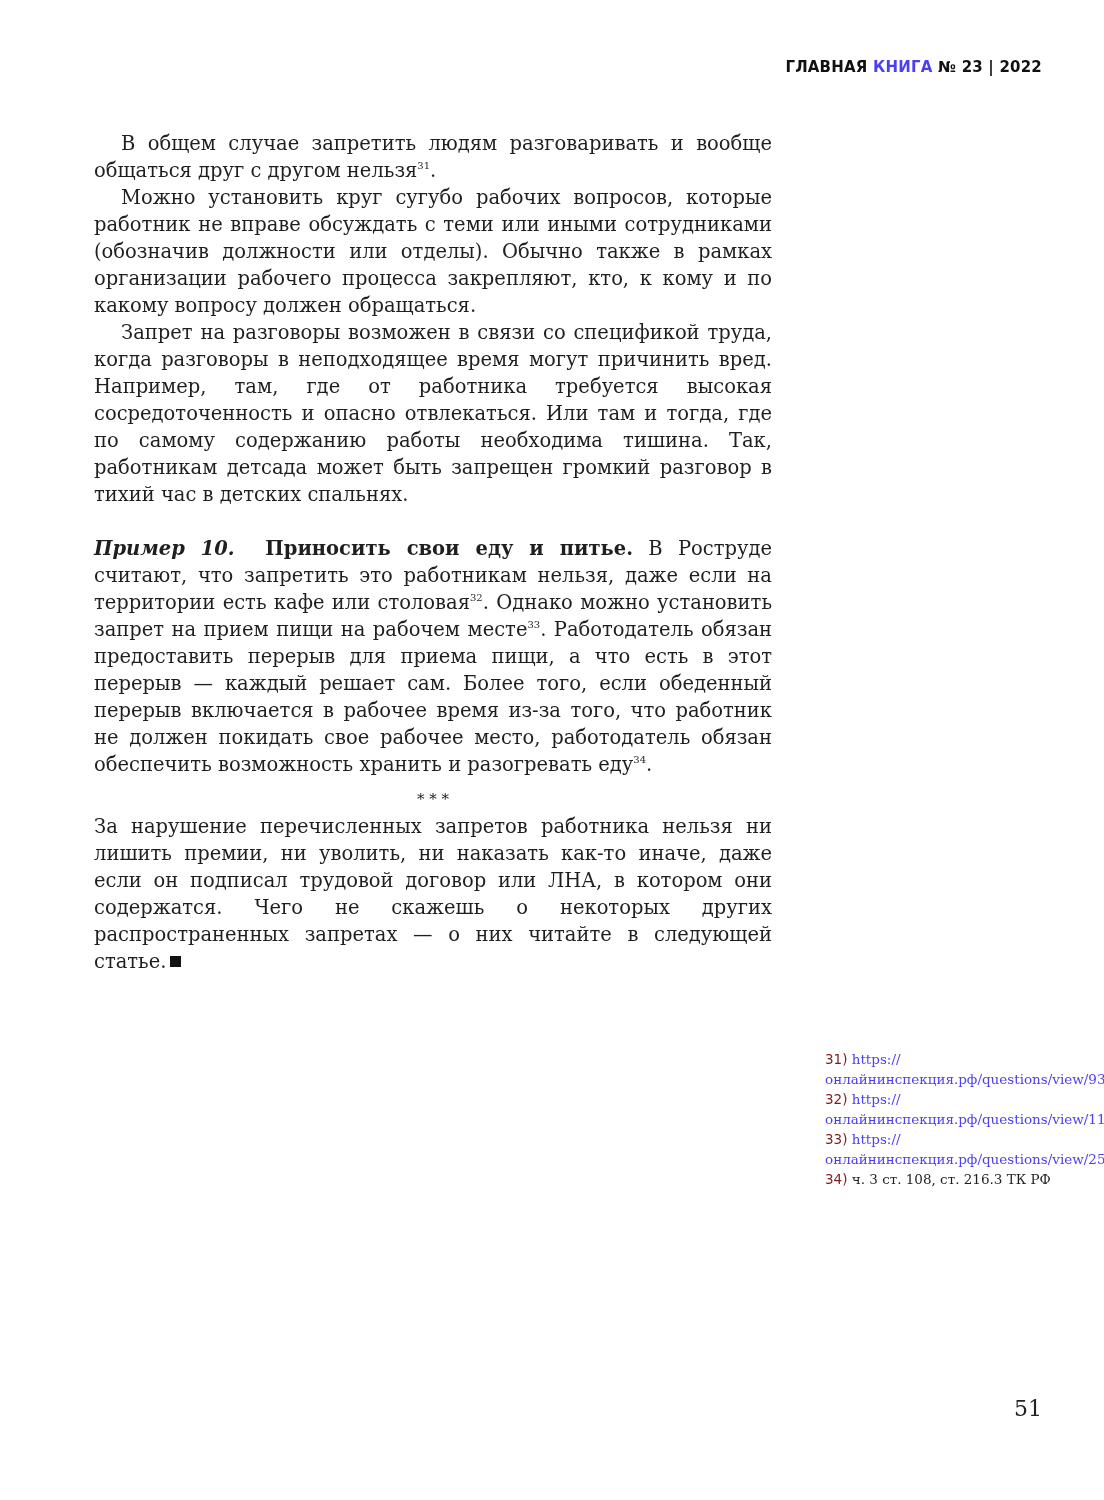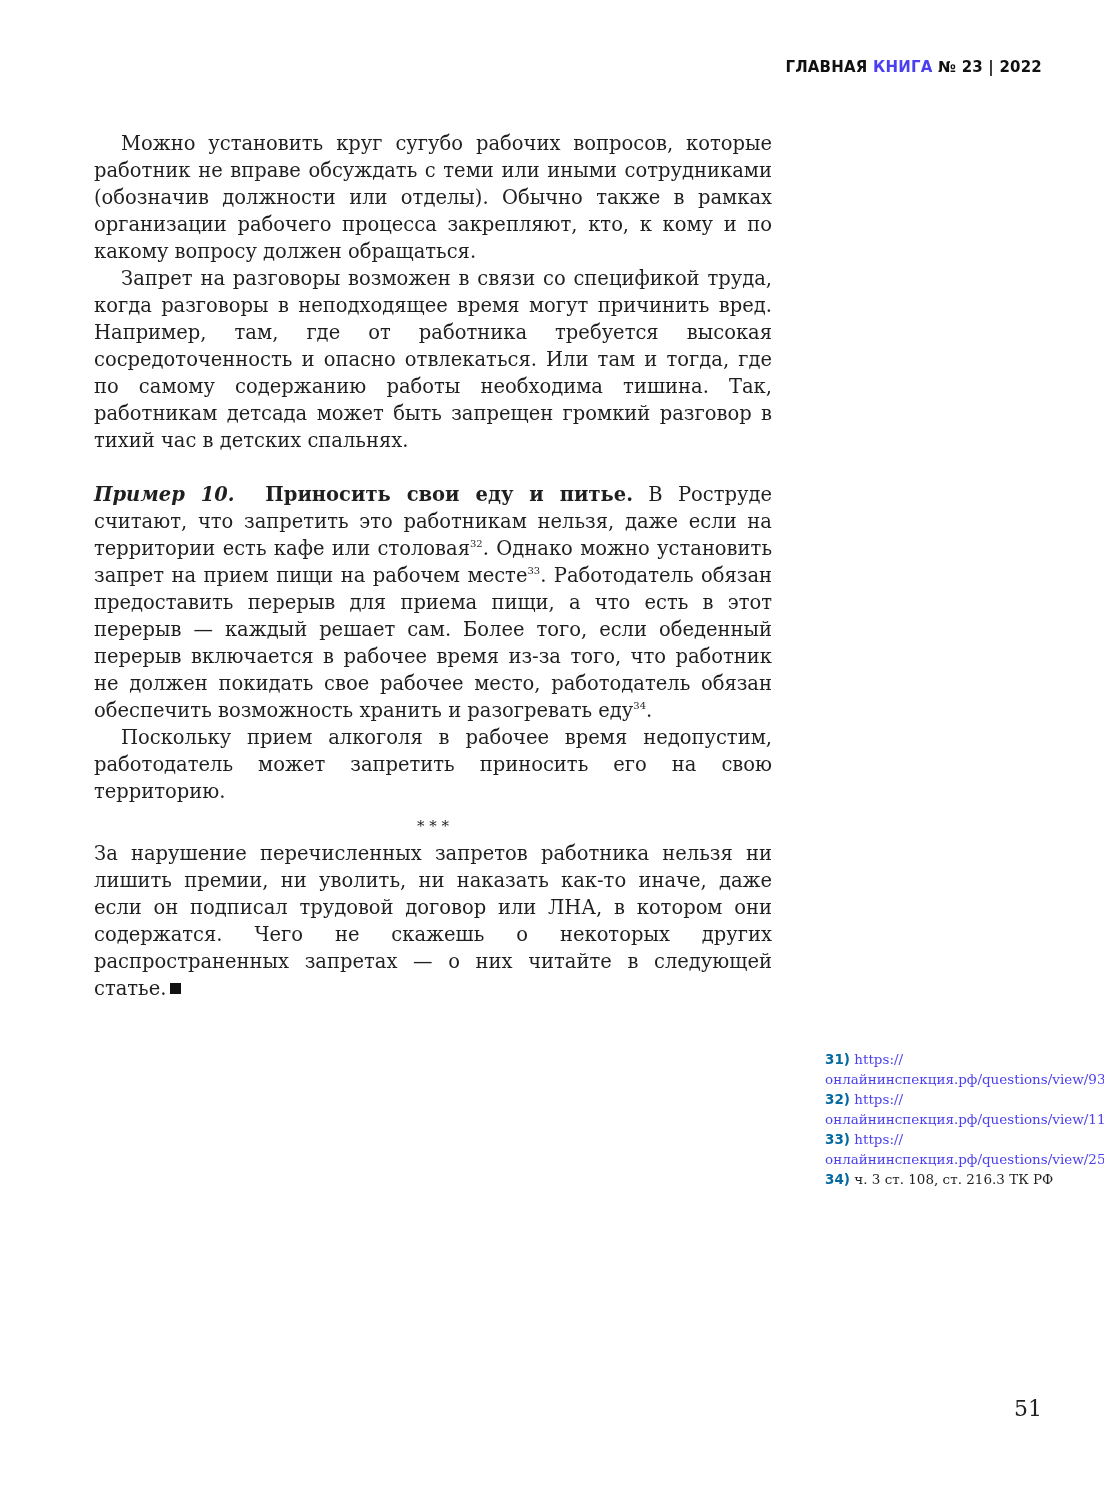--- a/index.html
+++ b/index.html
@@ -10,40 +10,40 @@
   .main p { margin: 0; text-indent: 27px; }
   .main p.noindent { text-indent: 0; }
   .gap { height: 27px; }
   sup { font-size: 10px; line-height: 0; vertical-align: 8px; }
   .example-label { font-weight: bold; font-style: italic; }
   .example-title { font-weight: bold; }
   .stars { text-align: center; text-indent: 0 !important; font-size: 15px; margin-top: 8px !important; }
   .endmark { display: inline-block; width: 11px; height: 11px; background: #111; vertical-align: 1px; margin-left: 4px; }
   .footnotes { position: absolute; left: 825px; top: 1050px; width: 230px; font-size: 13.5px; line-height: 19.5px; }
   .fn { margin-bottom: 1px; }
-  .fn .num { font-family: "DejaVu Sans", sans-serif; font-weight: bold; color: #0369a1; }
+  .fn .num { font-family: "DejaVu Sans", sans-serif; font-weight: normal; color: #7f1d1d; }
   .fn .link { color: #4b3ff0; }
   .fn .text { color: #1f1f1f; margin-top: 16px; }
   .page-number { position: absolute; right: 62px; top: 1396px; font-size: 22px; color: #222; }
 </style>
 </head>
 <body>
 
 <div class="header">
   <span>ГЛАВНАЯ</span>
   <span class="brand-accent">КНИГА</span>
   <span>№ 23 | 2022</span>
 </div>
 
 <div class="main">
+  <p><span>В общем случае запретить людям разговаривать и вообще общаться друг с другом нельзя</span><sup>31</sup><span>.</span></p>
   <p>Можно установить круг сугубо рабочих вопросов, которые работник не вправе обсуждать с теми или иными сотрудниками (обозначив должности или отделы). Обычно также в рамках организации рабочего процесса закрепляют, кто, к кому и по какому вопросу должен обращаться.</p>
   <p>Запрет на разговоры возможен в связи со спецификой труда, когда разговоры в неподходящее время могут причинить вред. Например, там, где от работника требуется высокая сосредоточенность и опасно отвлекаться. Или там и тогда, где по самому содержанию работы необходима тишина. Так, работникам детсада может быть запрещен громкий разговор в тихий час в детских спальнях.</p>
   <div class="gap"></div>
   <p class="noindent"><span class="example-label">Пример 10.</span>&nbsp; <span class="example-title">Приносить свои еду и питье.</span><span> В Роструде считают, что запретить это работникам нельзя, даже если на территории есть кафе или столовая</span><sup>32</sup><span>. Однако можно установить запрет на прием пищи на рабочем месте</span><sup>33</sup><span>. Работодатель обязан предоставить перерыв для приема пищи, а что есть в этот перерыв — каждый решает сам. Более того, если обеденный перерыв включается в рабочее время из-за того, что работник не должен покидать свое рабочее место, работодатель обязан обеспечить возможность хранить и разогревать еду</span><sup>34</sup><span>.</span></p>
-  <p>Поскольку прием алкоголя в рабочее время недопустим, работодатель может запретить приносить его на свою территорию.</p>
   <p class="stars">* * *</p>
   <p class="noindent"><span>За нарушение перечисленных запретов работника нельзя ни лишить премии, ни уволить, ни наказать как-то иначе, даже если он подписал трудовой договор или ЛНА, в котором они содержатся. Чего не скажешь о некоторых других распространенных запретах — о них читайте в следующей статье.</span><span class="endmark"></span></p>
 </div>
 
 <div class="footnotes">
   <div class="fn"><span class="num">31)</span> <span class="link">https://онлайнинспекция.рф/questions/view/93398</span></div>
   <div class="fn"><span class="num">32)</span> <span class="link">https://онлайнинспекция.рф/questions/view/118702</span></div>
   <div class="fn"><span class="num">33)</span> <span class="link">https://онлайнинспекция.рф/questions/view/2541</span></div>
   <div class="fn"><span class="num">34)</span> <span class="text">ч. 3 ст. 108, ст. 216.3 ТК РФ</span></div>
 </div>

